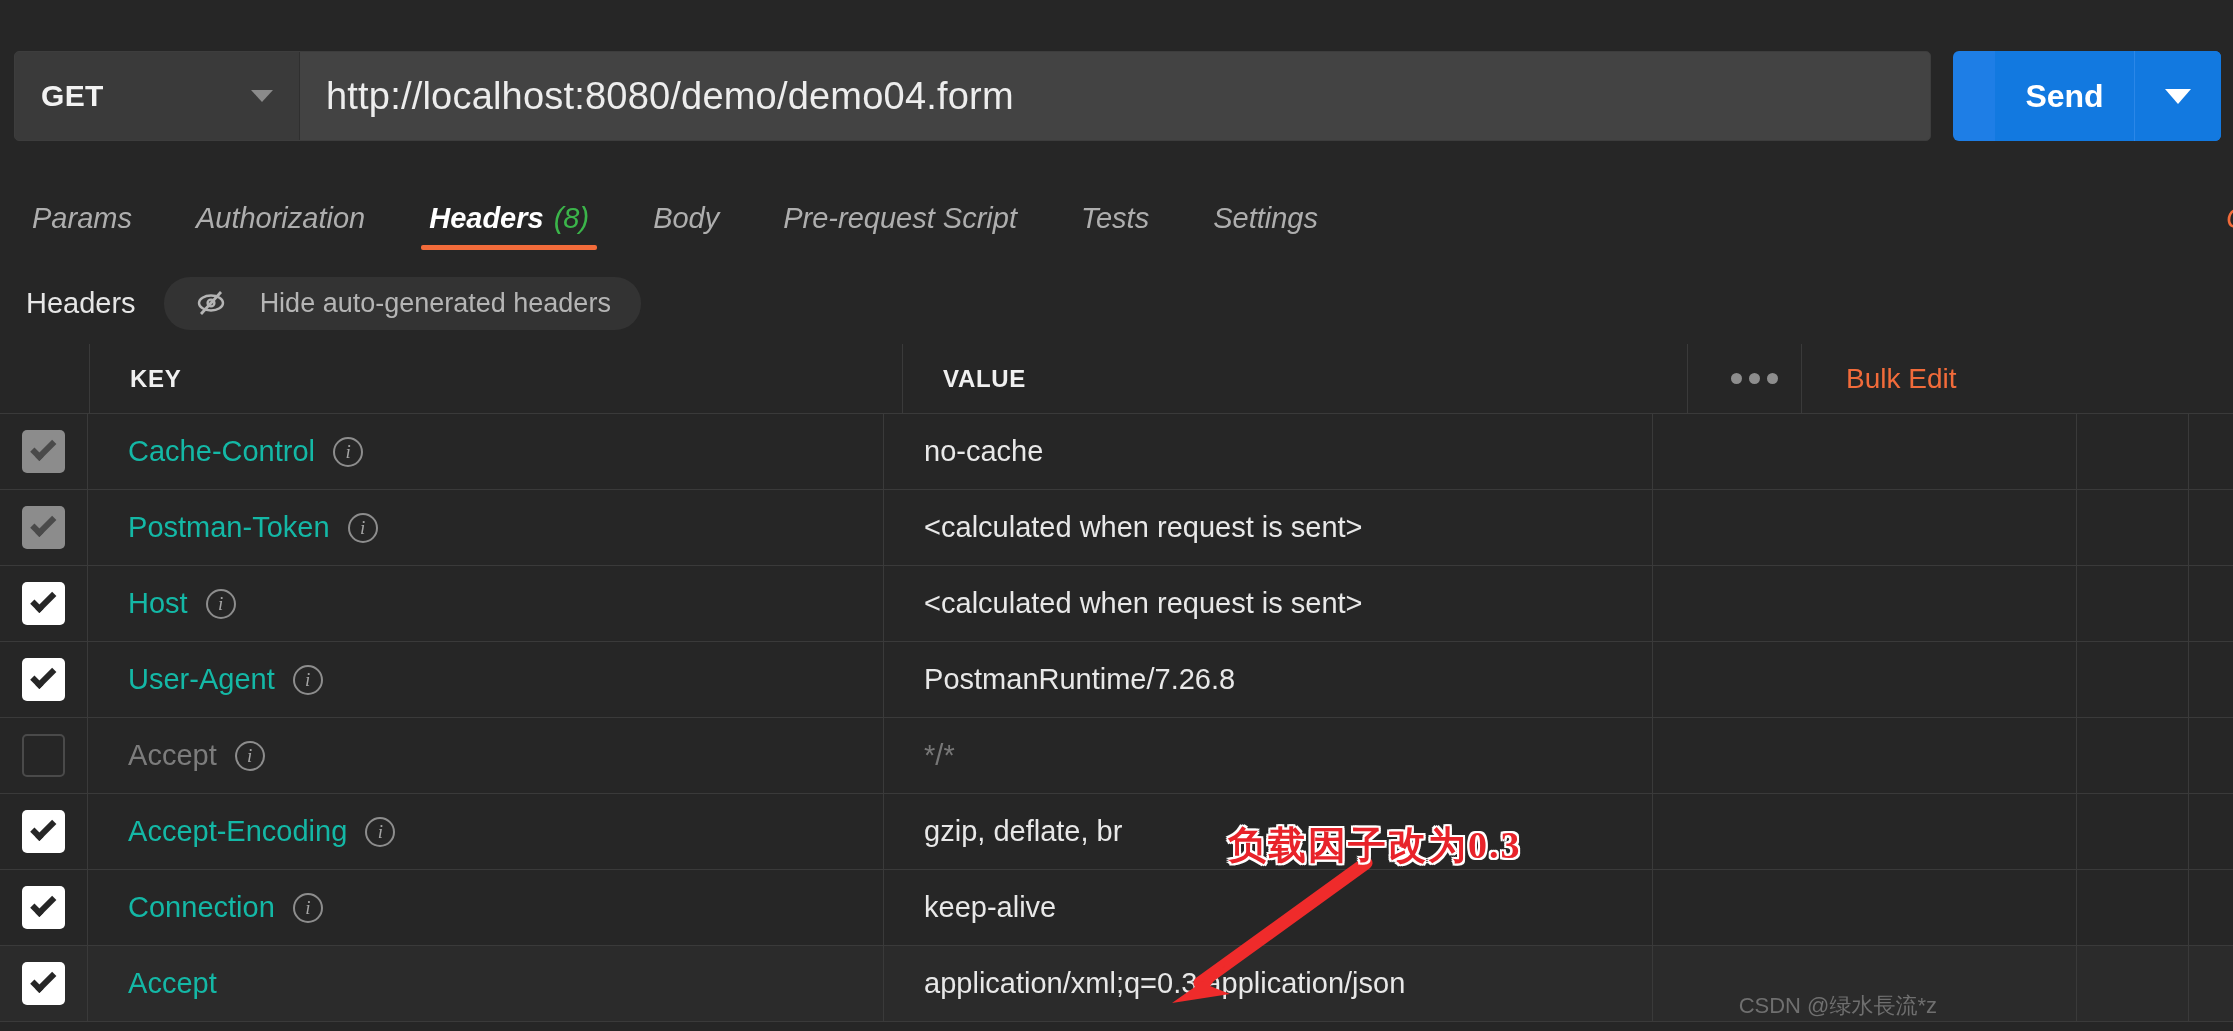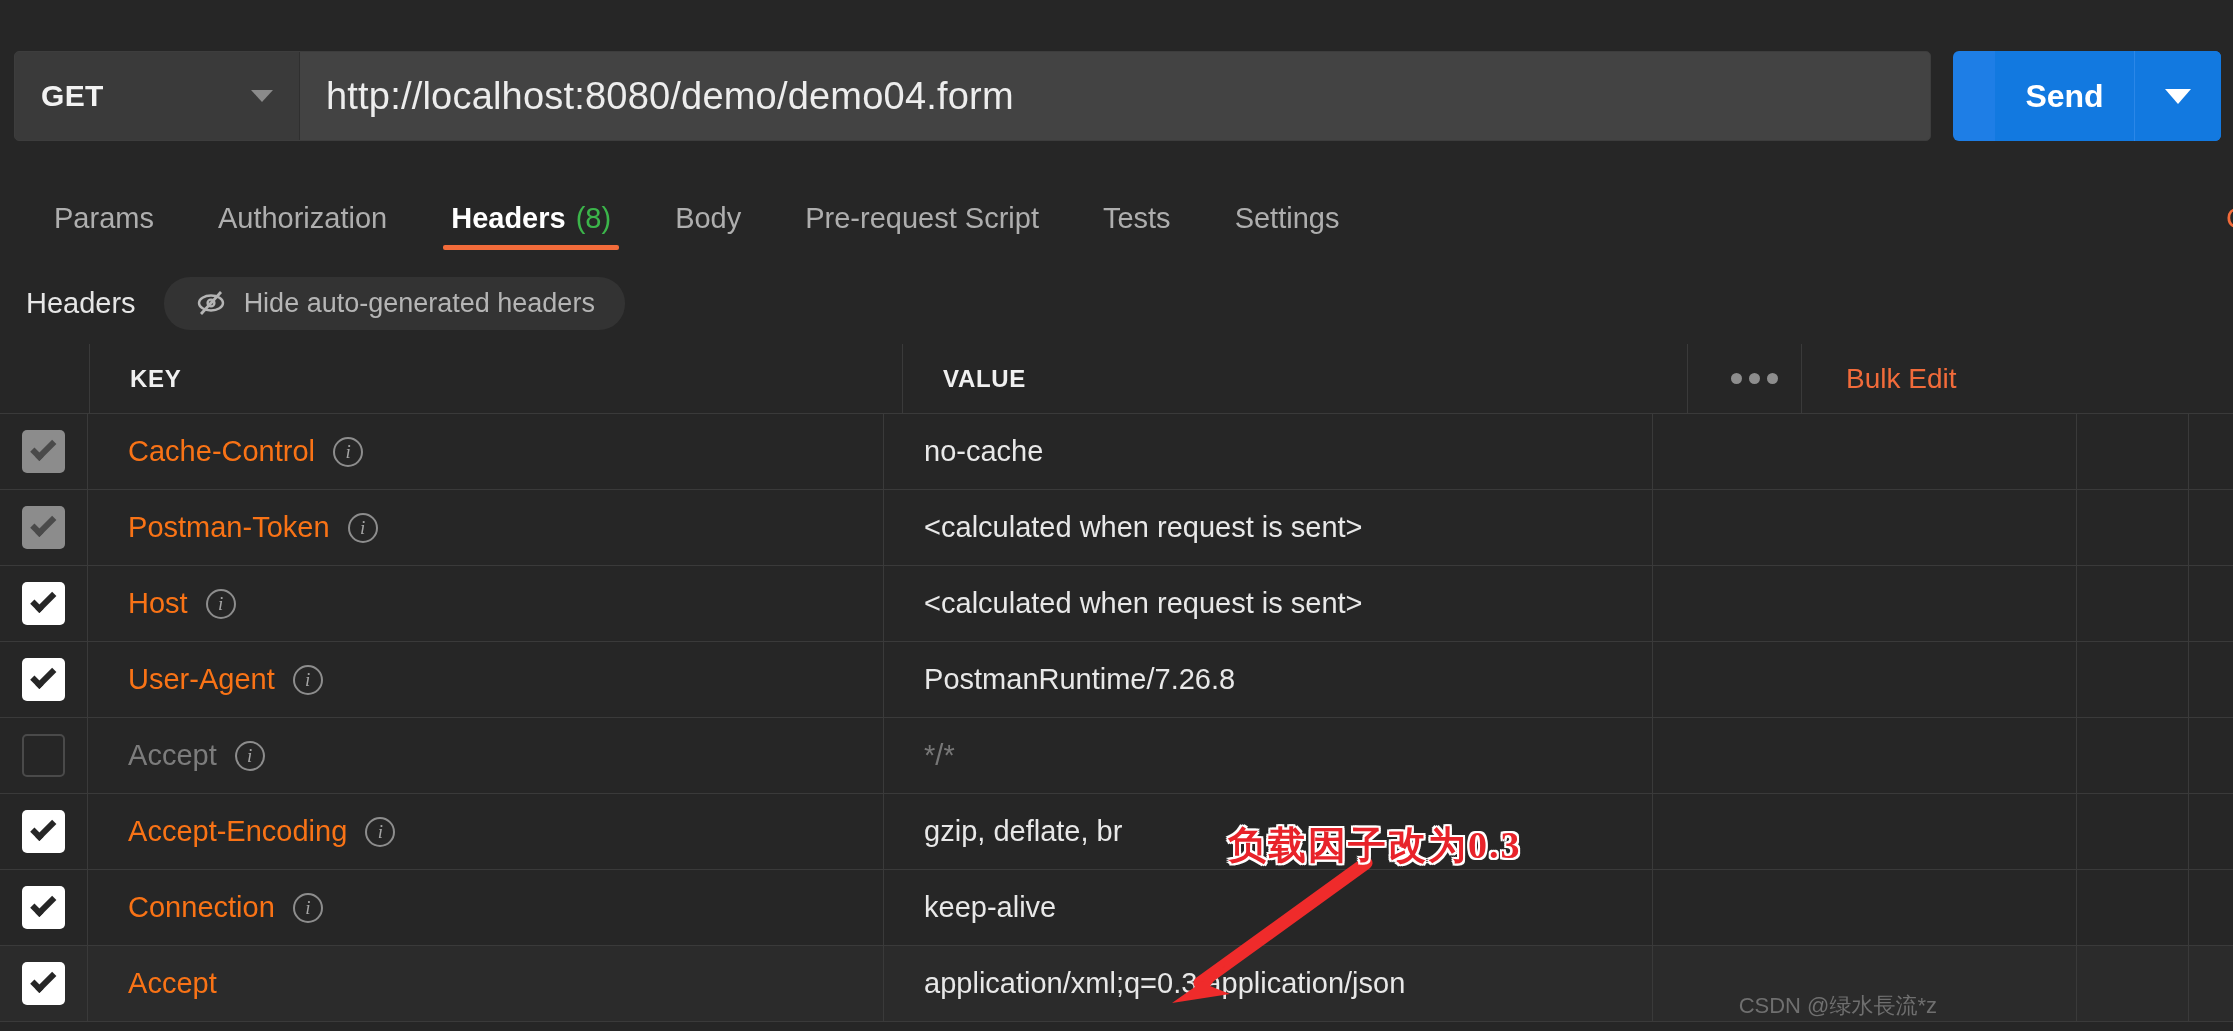--- a/index.html
+++ b/index.html
@@ -48,21 +48,21 @@
     justify-content: center; cursor: pointer;
   }
   .send-caret i {
     display: block; width: 0; height: 0; border-left: 13px solid transparent;
     border-right: 13px solid transparent; border-top: 15px solid #ffffff;
   }
 
   
   .tabs-row {
     position: absolute; left: 0; top: 178px; width: 2233px; height: 80px;
-    display: flex; align-items: center; padding-left: 22px;
+    display: flex; align-items: center;  font-style: italic;
   }
   .tab {
     position: relative; height: 80px; display: flex; align-items: center;
     padding: 0 32px; color: #aeaeae; font-size: 29px; cursor: pointer; white-space: nowrap;
   }
   .tab.active { color: #ffffff; font-weight: 600; }
   .tab.active::after {
     content: ""; position: absolute; left: 24px; right: 24px; bottom: 8px;
     height: 5px; background: #f26b3a; border-radius: 2px;
   }
@@ -72,42 +72,42 @@
     font-size: 29px; cursor: pointer; white-space: nowrap;
   }
 
   
   .subbar {
     position: absolute; left: 0; top: 262px; width: 2233px; height: 82px;
     display: flex; align-items: center; padding-left: 26px;
   }
   .subbar-title { color: #e6e6e6; font-size: 29px; margin-right: 28px; }
   .hide-pill {
-    display: flex; align-items: center; gap: 16px; background: #333333;
+    display: flex; align-items: center; gap: 32px; background: #333333;
     border-radius: 26px; padding: 11px 30px; cursor: pointer;
   }
   .hide-pill .label { color: #b5b5b5; font-size: 27px; white-space: nowrap; }
   .eye-off { width: 34px; height: 30px; position: relative; display:block; }
 
   
   .table { position: absolute; left: 0; top: 344px; width: 2233px; }
   .trow { display: flex; width: 2233px; border-bottom: 1px solid #3a3a3a; gap: 20px; }
   .trow.head { height: 70px; border-bottom: 1px solid #3a3a3a; }
   .trow.body { height: 76px; }
   .trow.body.alt { background: #2b2b2b; }
   .cell { display: flex; align-items: center; border-right: 1px solid #3a3a3a; height: 100%; }
   .c-check { width: 90px; justify-content: center; border-right: 1px solid #3a3a3a; }
   .c-key   { width: 793px; padding-left: 20px; gap: 18px; }
   .c-value { width: 765px; padding-left: 20px; }
   .c-desc  { width: 413px; padding-left: 20px; }
   .c-dots  { width: 94px; justify-content: center; }
   .c-bulk  { width: 78px; flex: 1; padding-left: 24px; border-right: none; }
 
   .th { color: #f0f0f0; font-size: 24px; font-weight: 700; letter-spacing: .7px; }
-  .key-text { color: #f97316; font-size: 29px; }
+  .key-text { color: #14b8a6; font-size: 29px; }
   .key-text.muted { color: #7c7c7c; }
   .val-text { color: #e8e8e8; font-size: 29px; }
   .val-text.muted { color: #777777; }
 
   .cbx {
     width: 43px; height: 43px; border-radius: 5px; display: flex;
     align-items: center; justify-content: center; cursor: pointer; position: relative;
   }
   .cbx.on      { background: #ffffff; }
   .cbx.dim     { background: #8c8c8c; }

